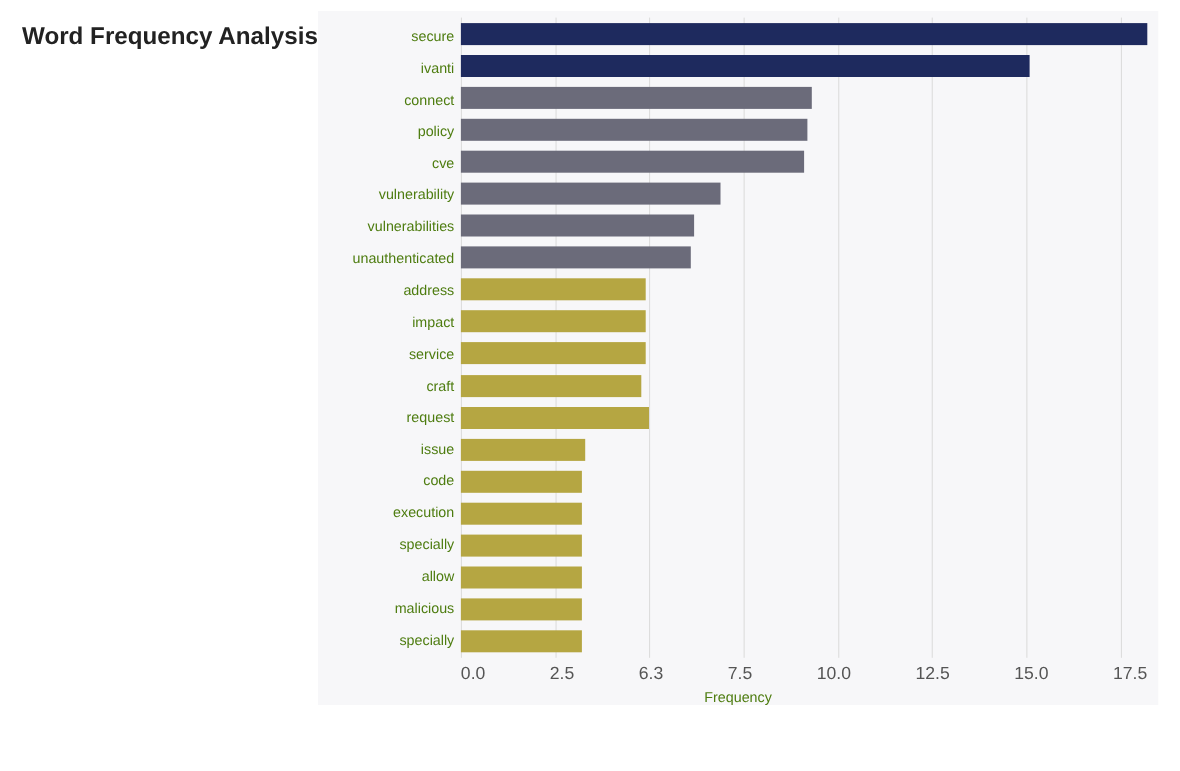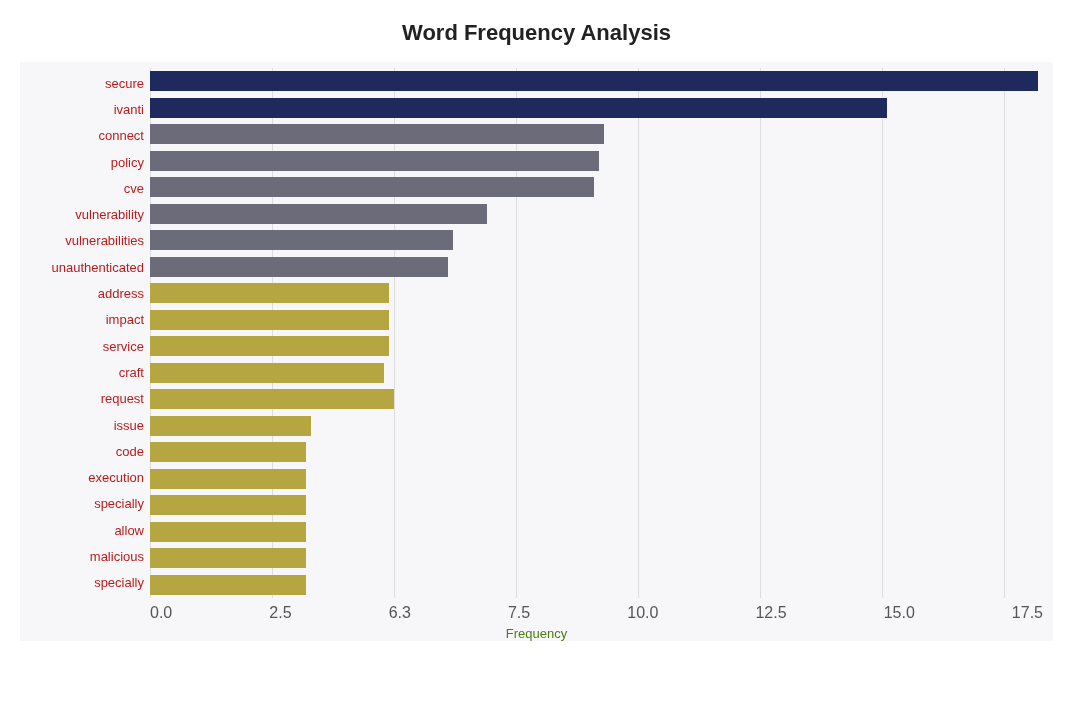--- a/index.html
+++ b/index.html
@@ -9,21 +9,21 @@
       width: 1073px;
       height: 701px;
       overflow: hidden;
     }
     .chart-container {
       width: 1073px;
       height: 701px;
       background: #fff;
       padding: 10px 20px 60px 20px;
       display: flex;
-      flex-direction: column;
+      flex-direction: row;
     }
     .chart-title {
       text-align: center;
       font-size: 22px;
       font-weight: bold;
       color: #222;
       padding: 10px 0 16px 0;
     }
     .chart-area {
       flex: 1;
@@ -41,21 +41,21 @@
     .y-labels {
       display: flex;
       flex-direction: column;
       justify-content: space-around;
       padding: 2px 6px 2px 0;
       min-width: 130px;
       text-align: right;
     }
     .y-label {
       font-size: 13px;
-      color: #b91c1c;
+      color: #4d7c0f;
       line-height: 1;
     }
     .bars-and-grid {
       flex: 1;
       display: flex;
       flex-direction: column;
       position: relative;
     }
     .grid-lines {
       position: absolute;

